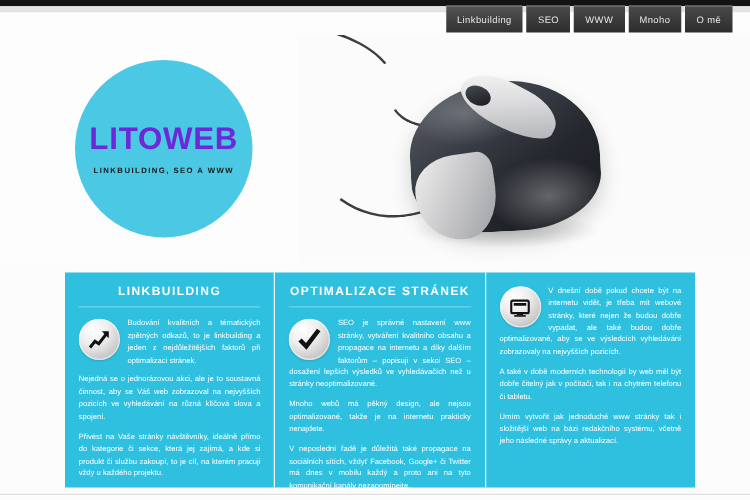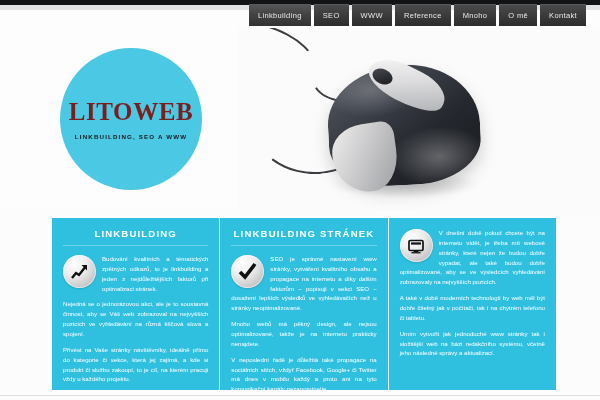--- a/index.html
+++ b/index.html
@@ -163,26 +163,25 @@
     width: 142px; height: 142px;
     border-radius: 50%;
     background: #4ac8e4;
     display: flex;
     flex-direction: column;
     align-items: center;
     justify-content: center;
     z-index: 10;
   }
   #logo-title {
-    color: #7f1d1d;
+    color: #6d28d9;
     font-size: 25px;
     font-weight: bold;
     letter-spacing: .6px;
     line-height: 1;
-    font-family: Liberation Serif, serif;
   }
   #logo-tagline {
     margin-top: 9px;
     color: #1a1a1a;
     font-size: 6.2px;
     font-weight: bold;
     letter-spacing: 1.15px;
   }
 
   
@@ -270,45 +269,43 @@
     <div id="logo">
       <div id="logo-title">LITOWEB</div>
       <div id="logo-tagline">LINKBUILDING, SEO A WWW</div>
     </div>
   </div>
 
   <nav id="nav">
     <div class="nav-item">Linkbuilding</div>
     <div class="nav-item">SEO</div>
     <div class="nav-item">WWW</div>
-    <div class="nav-item">Reference</div>
     <div class="nav-item">Mnoho</div>
     <div class="nav-item">O mě</div>
-    <div class="nav-item">Kontakt</div>
   </nav>
 
   <div id="panel">
 
     <div class="col">
       <div class="col-title">LINKBUILDING</div>
       <div class="col-body">
         <div class="icon-badge">
           <svg width="20" height="20" viewBox="0 0 20 20">
             <polyline points="2,16 6,11 9,13 16,4" fill="none" stroke="#111" stroke-width="2.4" stroke-linejoin="miter"></polyline>
             <polygon points="11.5,3 17,3 17,8.5" fill="#111"></polygon>
           </svg>
         </div>
         <p class="para">Budování kvalitních a tématických zpětných odkazů, to je linkbuilding a jeden z nejdůležitějších faktorů při optimalizaci stránek.</p>
         <p class="para">Nejedná se o jednorázovou akci, ale je to soustavná činnost, aby se Váš web zobrazoval na nejvyšších pozicích ve vyhledávání na různá klíčová slova a spojení.</p>
         <p class="para">Přivést na Vaše stránky návštěvníky, ideálně přímo do kategorie či sekce, která jej zajímá, a kde si produkt či službu zakoupí, to je cíl, na kterém pracuji vždy u každého projektu.</p>
       </div>
     </div>
 
     <div class="col">
-      <div class="col-title">LINKBUILDING STRÁNEK</div>
+      <div class="col-title">OPTIMALIZACE STRÁNEK</div>
       <div class="col-body">
         <div class="icon-badge">
           <svg width="21" height="21" viewBox="0 0 21 21">
             <polyline points="3,11 8,16 18,3" fill="none" stroke="#111" stroke-width="3.6" stroke-linecap="butt" stroke-linejoin="miter"></polyline>
           </svg>
         </div>
         <p class="para">SEO je správné nastavení www stránky, vytváření kvalitního obsahu a propagace na internetu a díky dalším faktorům – popisuji v sekci SEO – dosažení lepších výsledků ve vyhledávačích než u stránky neoptimalizované.</p>
         <p class="para">Mnoho webů má pěkný design, ale nejsou optimalizované, takže je na internetu prakticky nenajdete.</p>
         <p class="para">V neposlední řadě je důležitá také propagace na sociálních sítích, vždyť Facebook, Google+ či Twitter má dnes v mobilu každý a proto ani na tyto komunikační kanály nezapomínejte.</p>
       </div>

